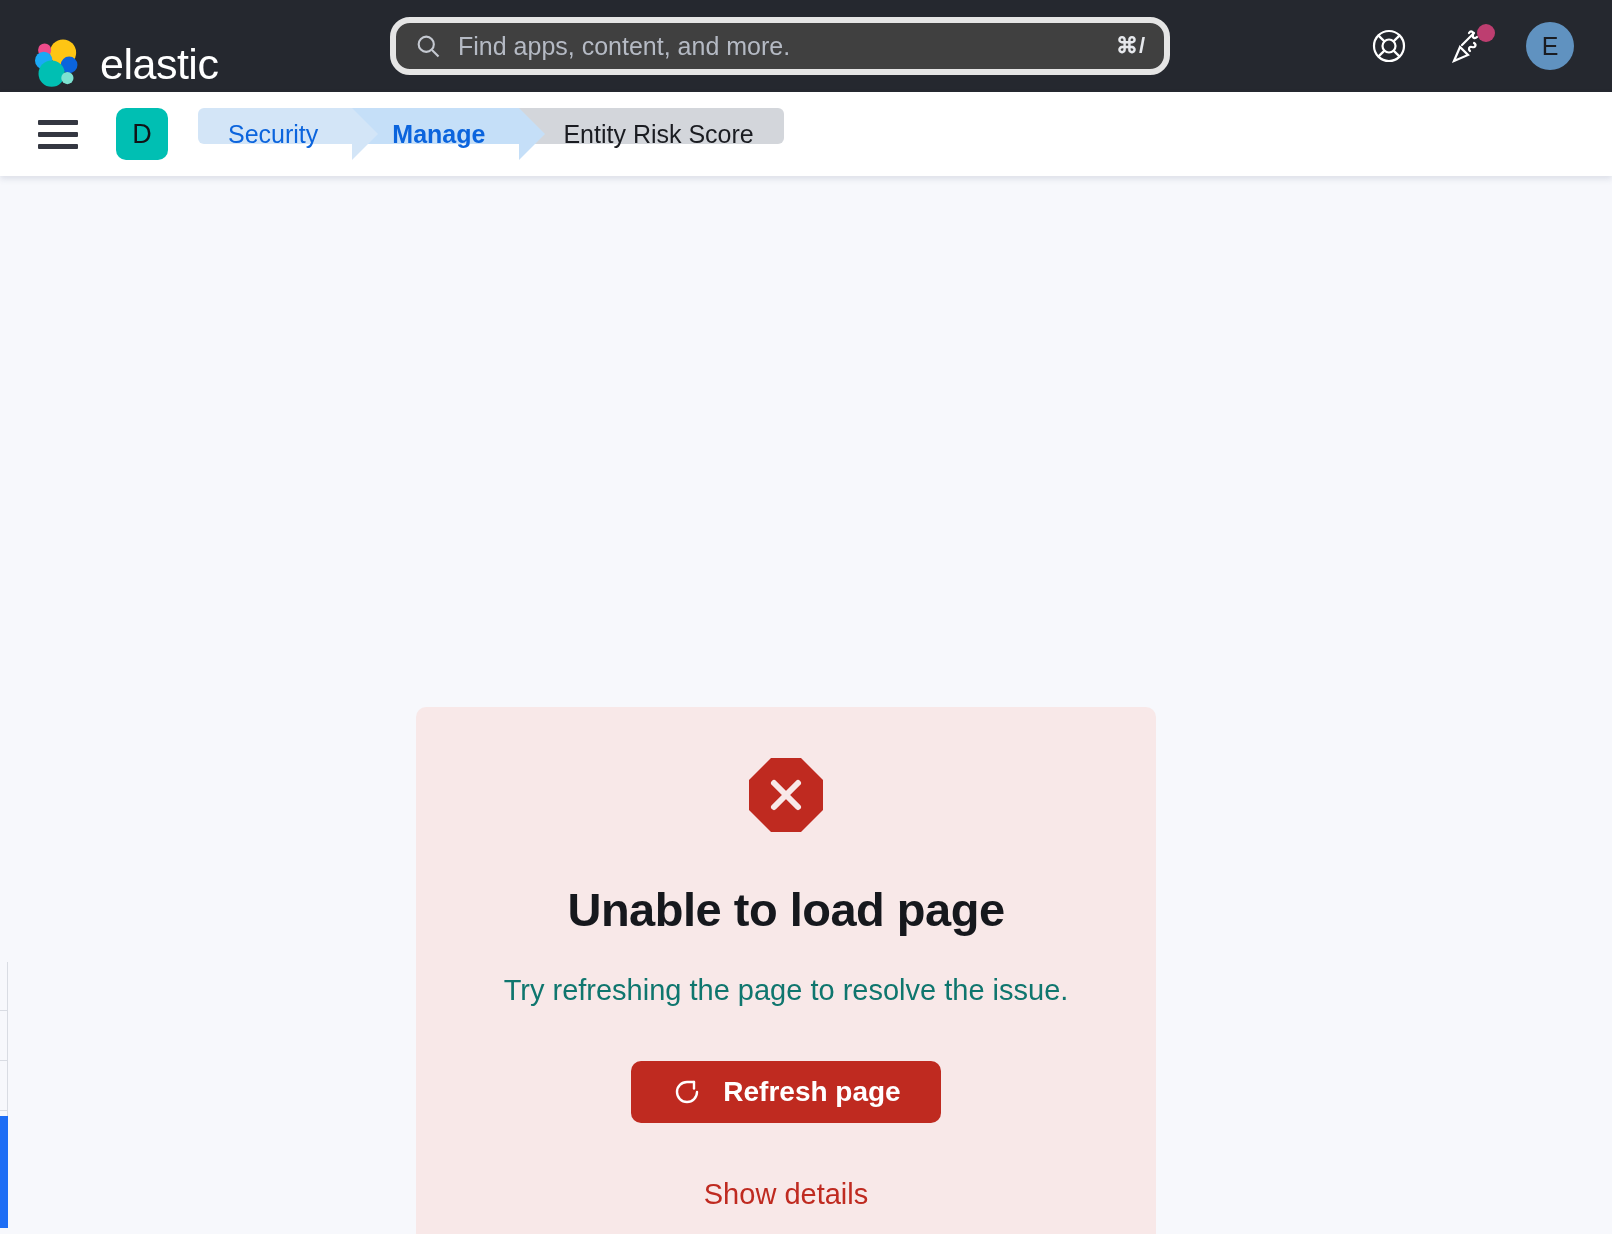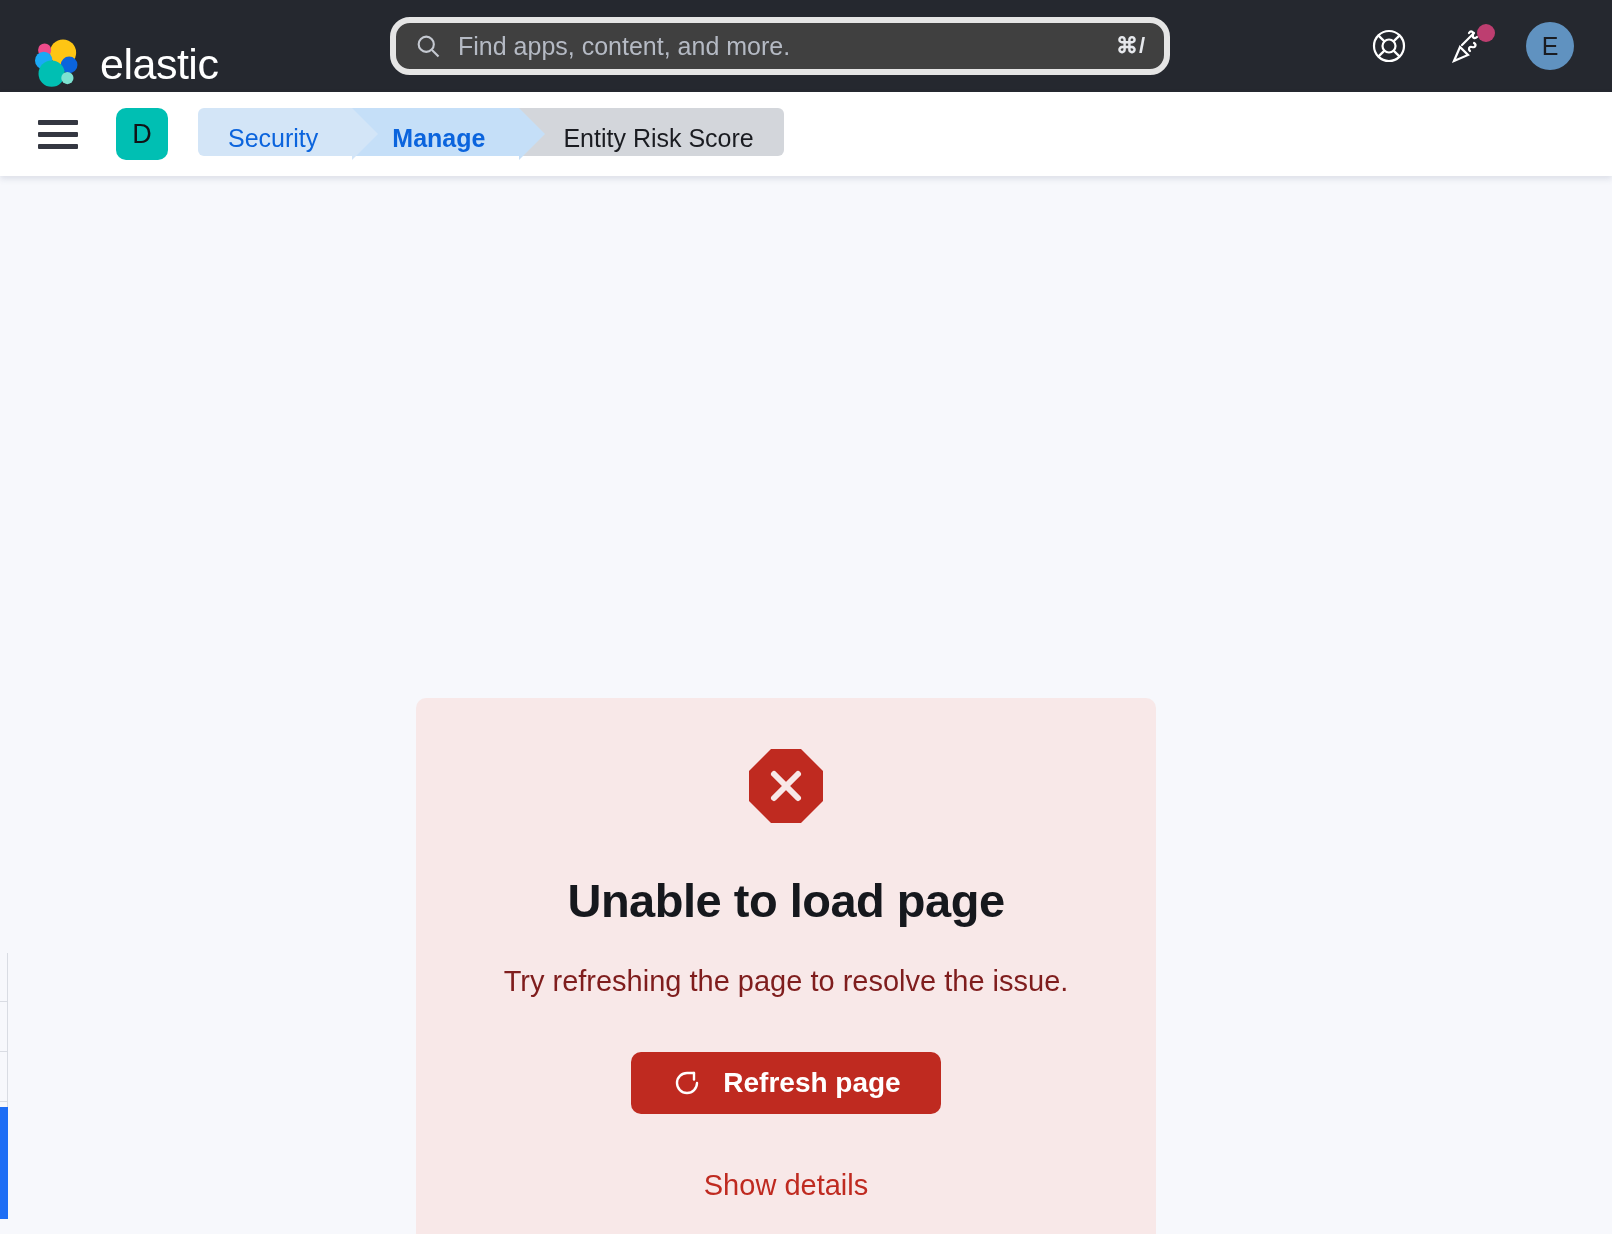--- a/index.html
+++ b/index.html
@@ -121,22 +121,22 @@
     display: flex; align-items: center; justify-content: center;
     cursor: pointer;
   }
   .crumbs {
     margin-left: 30px;
     display: flex; align-items: stretch;
     height: 52px;
   }
   .crumb {
     position: relative;
-    height: 48px;
-    display: flex; align-items: center;
+    height: 36px;
+    display: flex; 
     font-size: 25px;
     padding: 12px 34px 0 26px;
     cursor: pointer;
     white-space: nowrap;
   }
   .crumb-1 { background: #D3E5F7; color: #0B64DD; border-radius: 6px 0 0 6px; padding-left: 30px; }
   .crumb-2 { background: #C5DFF8; color: #0B64DD; font-weight: bold; }
   .crumb-3 { background: #D3D6DB; color: #1A1C21; border-radius: 0 6px 6px 0; padding-right: 30px; cursor: default; }
   .crumb-1::after, .crumb-2::after {
     content: "";
@@ -148,21 +148,21 @@
     z-index: 2;
   }
   .crumb-1::after { border-left: 26px solid #D3E5F7; }
   .crumb-2::after { border-left: 26px solid #C5DFF8; }
   .crumb-2 { padding-left: 40px; }
   .crumb-3 { padding-left: 44px; }
 
   
   .main-area {
     position: absolute;
-    top: 167px; left: 0;
+    top: 176px; left: 0;
     width: 1612px; height: 1058px;
     background: #F7F8FC;
   }
 
   
   .edge-flyout {
     position: absolute;
     left: -14px; top: 786px;
     width: 22px; height: 452px;
     background: #F7F8FC;
@@ -200,21 +200,21 @@
     font-size: 47px;
     font-weight: 700;
     color: #16181D;
     letter-spacing: -0.5px;
     text-align: center;
   }
   .error-subtitle {
     margin-top: 37px;
     font-size: 29px;
     font-weight: 400;
-    color: #7f1d1d;
+    color: #0f766e;
     text-align: center;
   }
   .refresh-btn {
     margin-top: 54px;
     height: 62px;
     background: #BF2A20;
     color: #FFFFFF;
     border: none;
     border-radius: 10px;
     padding: 0 40px;

